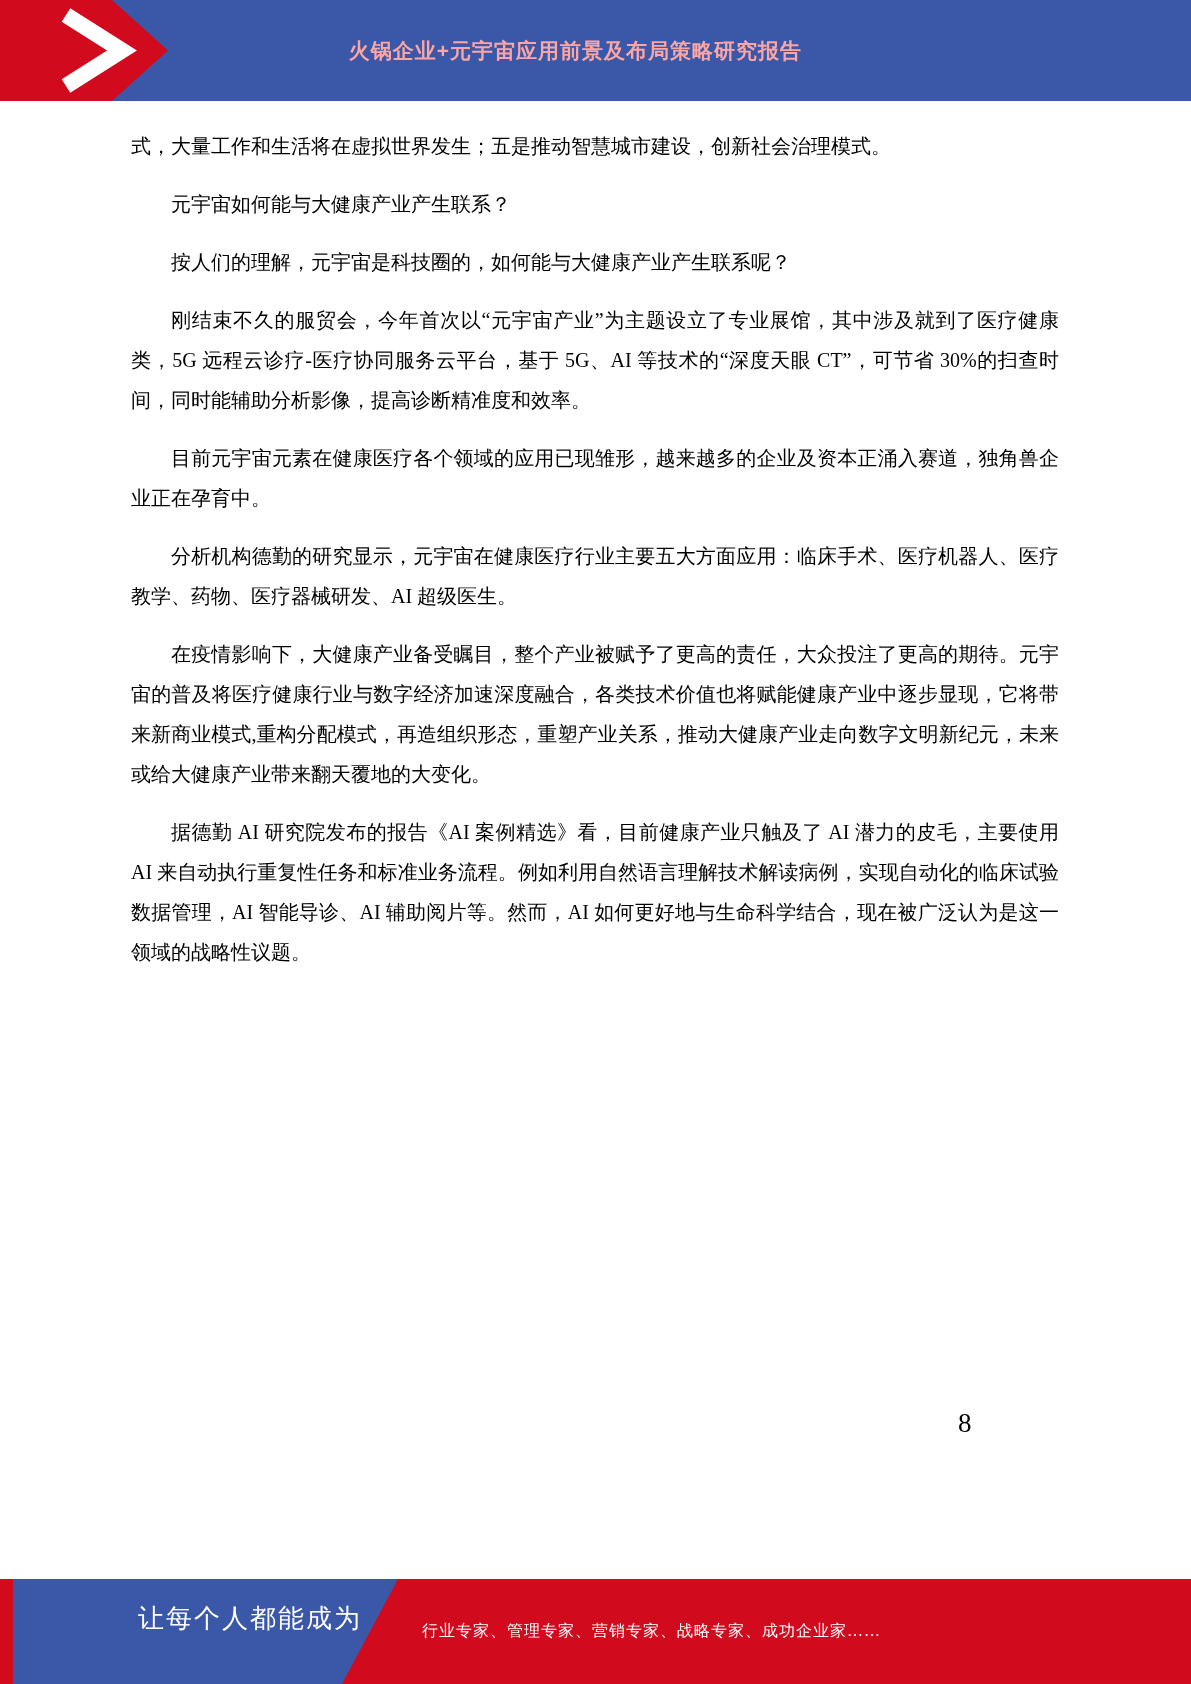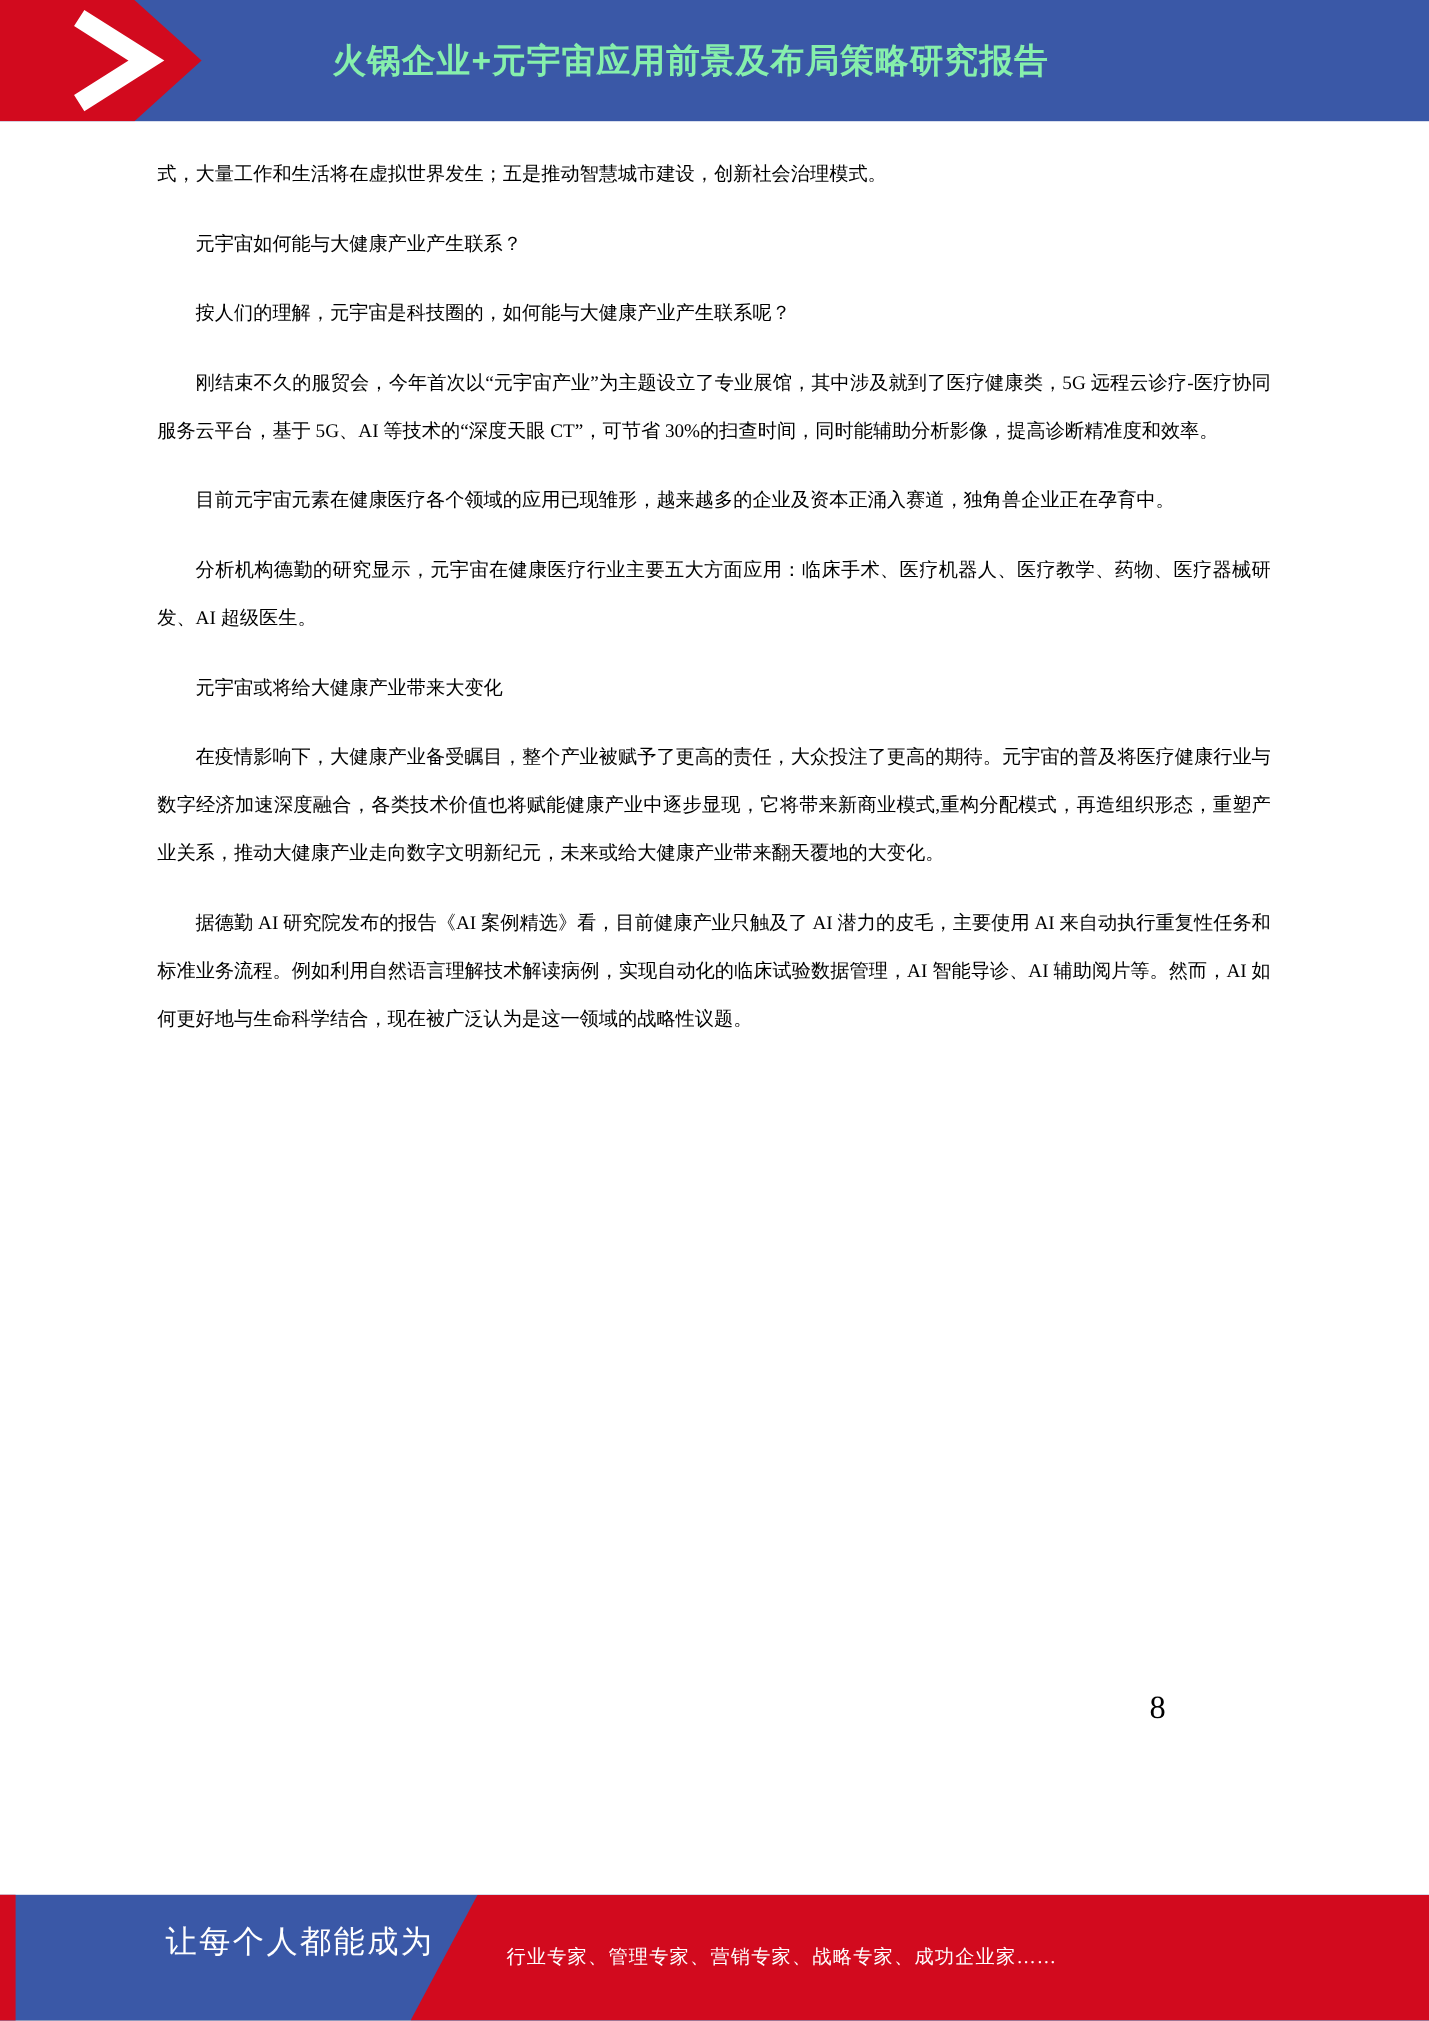--- a/index.html
+++ b/index.html
@@ -29,39 +29,39 @@
     align-items: center;
     justify-content: center;
   }
   .header-arrow {
     position: absolute;
     left: 0; top: 0;
     width: 175px; height: 101px;
   }
   .report-title {
     margin: 0;
-    color: #86efac;
+    color: #fca5a5;
     font-family: "Liberation Sans", "DejaVu Sans", sans-serif;
     font-weight: bold;
-    font-size: 28px;
+    font-size: 21px;
     letter-spacing: 1px;
     transform: translateX(-20px);
     white-space: nowrap;
   }
 
   
   .content {
     position: absolute;
     top: 126px;
     left: 131px;
     width: 928px;
   }
   p.para {
     margin: 0 0 18px 0;
-    font-size: 16px;
+    font-size: 20px;
     line-height: 40px;
     color: var(--ink);
     text-align: justify;
     text-justify: inter-ideograph;
   }
   p.para.indent { text-indent: 2em; }
 
   .page-number {
     position: absolute;
     left: 958px;
@@ -125,21 +125,20 @@
   </header>
 
   <main class="content">
     <div id="paragraph-container">
         <p class="para">式，大量工作和生活将在虚拟世界发生；五是推动智慧城市建设，创新社会治理模式。</p>
         <p class="para indent">元宇宙如何能与大健康产业产生联系？</p>
         <p class="para indent">按人们的理解，元宇宙是科技圈的，如何能与大健康产业产生联系呢？</p>
         <p class="para indent">刚结束不久的服贸会，今年首次以“元宇宙产业”为主题设立了专业展馆，其中涉及就到了医疗健康类，5G 远程云诊疗-医疗协同服务云平台，基于 5G、AI 等技术的“深度天眼 CT”，可节省 30%的扫查时间，同时能辅助分析影像，提高诊断精准度和效率。</p>
         <p class="para indent">目前元宇宙元素在健康医疗各个领域的应用已现雏形，越来越多的企业及资本正涌入赛道，独角兽企业正在孕育中。</p>
         <p class="para indent">分析机构德勤的研究显示，元宇宙在健康医疗行业主要五大方面应用：临床手术、医疗机器人、医疗教学、药物、医疗器械研发、AI 超级医生。</p>
-        <p class="para indent">元宇宙或将给大健康产业带来大变化</p>
         <p class="para indent">在疫情影响下，大健康产业备受瞩目，整个产业被赋予了更高的责任，大众投注了更高的期待。元宇宙的普及将医疗健康行业与数字经济加速深度融合，各类技术价值也将赋能健康产业中逐步显现，它将带来新商业模式,重构分配模式，再造组织形态，重塑产业关系，推动大健康产业走向数字文明新纪元，未来或给大健康产业带来翻天覆地的大变化。</p>
         <p class="para indent">据德勤 AI 研究院发布的报告《AI 案例精选》看，目前健康产业只触及了 AI 潜力的皮毛，主要使用 AI 来自动执行重复性任务和标准业务流程。例如利用自然语言理解技术解读病例，实现自动化的临床试验数据管理，AI 智能导诊、AI 辅助阅片等。然而，AI 如何更好地与生命科学结合，现在被广泛认为是这一领域的战略性议题。</p>
       </div>
   </main>
 
   <div class="page-number">8</div>
 
   <footer class="footer">
     <div class="footer-left-accent"></div>
     <div class="footer-slogan">让每个人都能成为</div>

